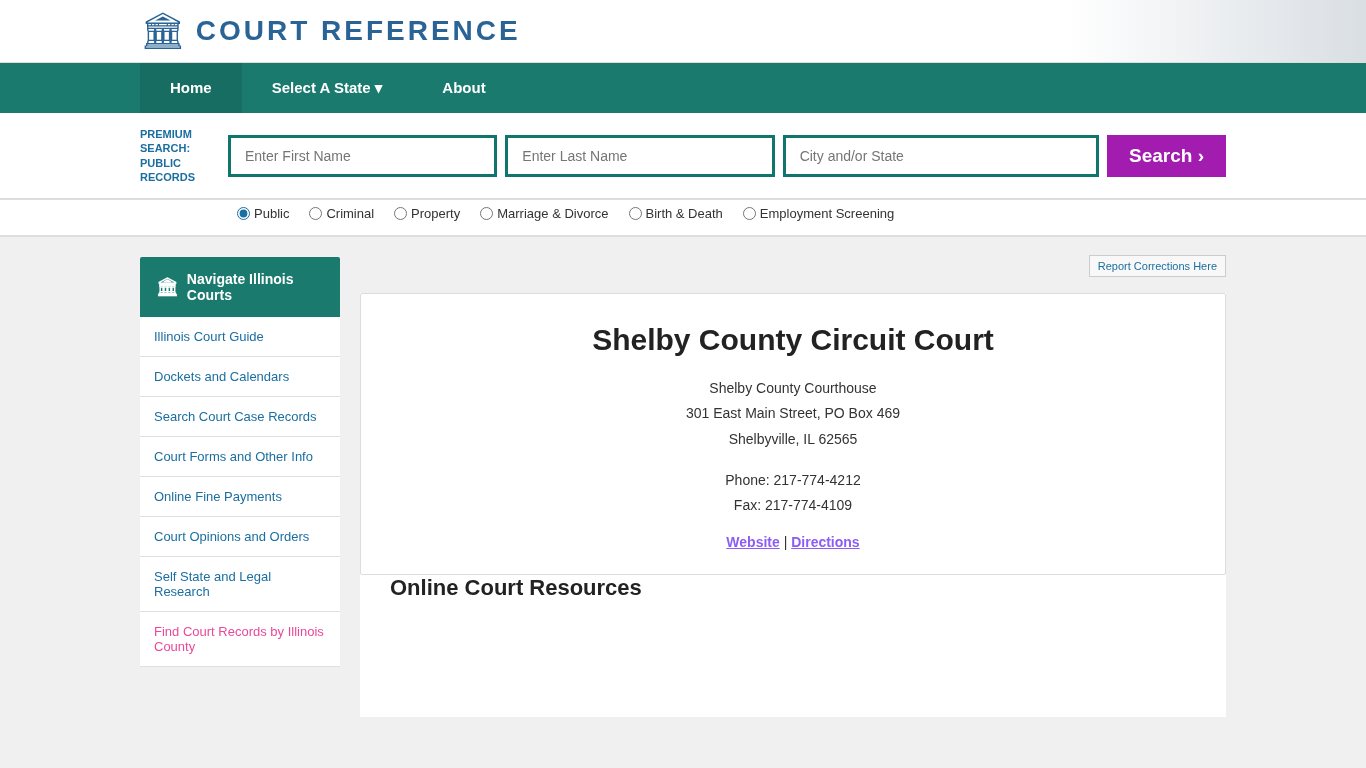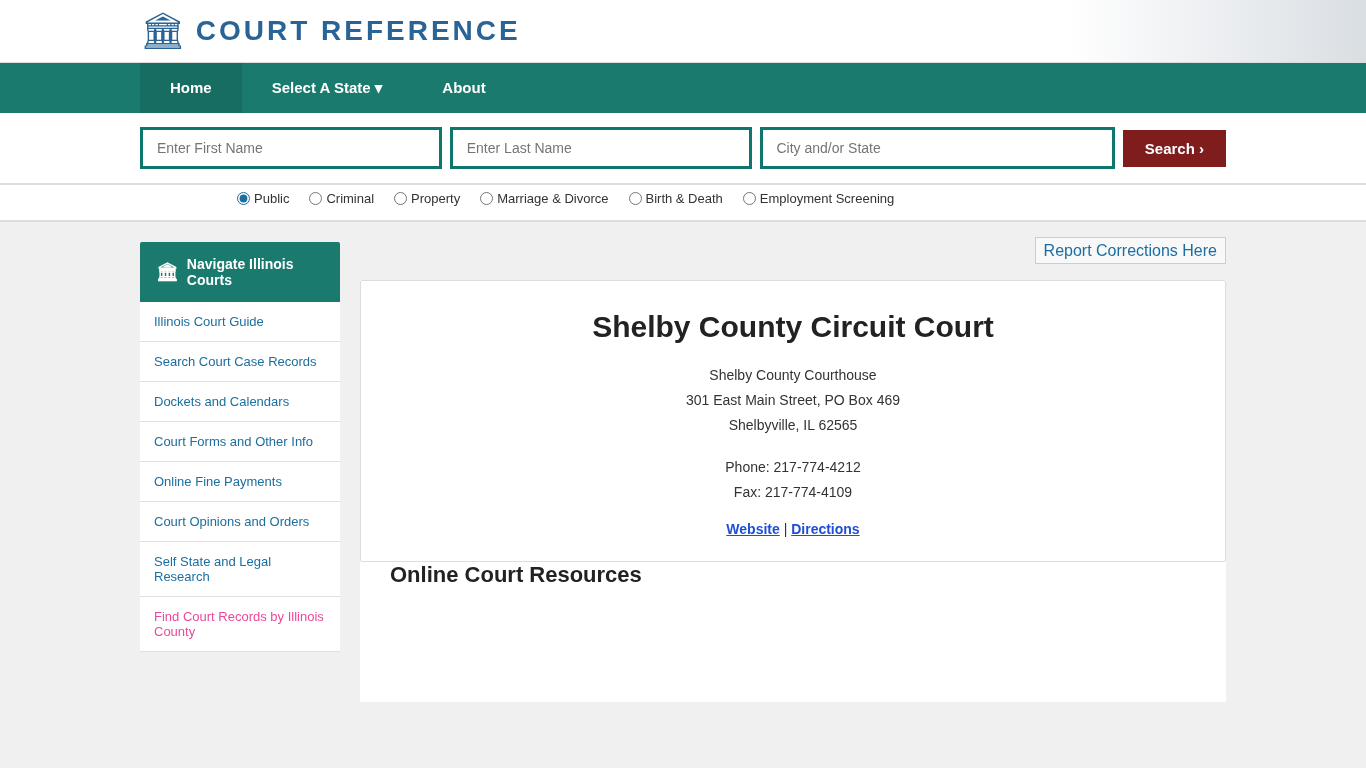--- a/index.html
+++ b/index.html
@@ -17,21 +17,21 @@
     .nav-item { color: #fff; padding: 16px 30px; cursor: pointer; font-size: 15px; font-weight: bold; }
     .nav-item.active { background: rgba(0,0,0,0.1); }
     .nav-dropdown { display: flex; align-items: center; gap: 4px; }
 
     
     #search-bar { background: #fff; padding: 14px 140px; border-bottom: 2px solid #ddd; display: flex; align-items: center; gap: 8px; }
     #premium-label { font-size: 11px; font-weight: bold; color: #1a6ea0; line-height: 1.3; min-width: 80px; }
     #premium-label span { display: block; }
     .search-input { border: 3px solid #0f766e; padding: 10px 14px; font-size: 14px; color: #999; flex: 1; }
     .search-input.city { flex: 1.2; }
-    #search-btn { background: #7f1d1d; color: #fff; border: none; padding: 10px 22px; font-size: 15px; font-weight: bold; cursor: pointer; display: flex; align-items: center; gap: 6px; white-space: nowrap; }
+    #search-btn { background: #a21caf; color: #fff; border: none; padding: 10px 22px; font-size: 19px; font-weight: bold; cursor: pointer; display: flex; align-items: center; gap: 6px; white-space: nowrap; }
 
     
     #radio-row { background: #fff; padding: 6px 140px 14px 237px; border-bottom: 2px solid #ddd; display: flex; gap: 20px; align-items: center; }
     .radio-item { display: flex; align-items: center; gap: 4px; font-size: 13px; color: #333; cursor: pointer; }
     .radio-item input[type="radio"] { accent-color: #1a6ea0; }
 
     
     #main { display: flex; padding: 20px 140px; gap: 20px; background: #f0f0f0; min-height: 500px; }
 
     
@@ -40,27 +40,27 @@
     #sidebar-title .icon { font-size: 18px; }
     .sidebar-item { background: #fff; border-bottom: 1px solid #e0e0e0; padding: 12px 14px; color: #1a6ea0; font-size: 13px; cursor: pointer; }
     .sidebar-item-extra { background: #fff; border-bottom: 1px solid #e0e0e0; padding: 12px 14px; color: #ec4899; font-size: 13px; }
 
     
     #content { flex: 1; background: #fff; }
     #breadcrumb { padding: 10px 0 14px 0; font-size: 13px; color: #555; background: transparent; }
     #breadcrumb a { color: #1a6ea0; text-decoration: none; }
     #breadcrumb span { color: #555; }
     #report-corrections { text-align: right; margin-bottom: 10px; }
-    #report-corrections a { font-size: 16px; color: #1a6ea0; border: 1px solid #ccc; padding: 4px 8px; text-decoration: none; background: #f8f8f8; }
+    #report-corrections a { font-size: 11px; color: #1a6ea0; border: 1px solid #ccc; padding: 4px 8px; text-decoration: none; background: #f8f8f8; }
     #court-card { border: 1px solid #ddd; padding: 28px 30px 24px; background: #fff; border-radius: 2px; text-align: center; }
     #court-name { font-size: 30px; font-weight: bold; color: #222; margin-bottom: 18px; line-height: 1.2; }
     #court-address { margin-bottom: 16px; line-height: 1.8; font-size: 14px; color: #333; }
     #court-phone { margin-bottom: 16px; line-height: 1.8; font-size: 14px; color: #333; }
     #court-links { font-size: 14px; }
-    #court-links a { color: #1d4ed8; text-decoration: underline; font-weight: bold; }
+    #court-links a { color: #8b5cf6; text-decoration: underline; font-weight: bold; }
     #online-resources { padding: 0 30px; }
     #online-resources h2 { font-size: 22px; font-weight: bold; color: #222; margin-bottom: 12px; }
   </style>
 </head>
 <body>
 
 <div id="header">
   <div id="header-logo">
     <span class="logo-icon">🏛</span>
     <span class="logo-text">COURT REFERENCE</span>
@@ -68,20 +68,26 @@
   <div id="header-bg"></div>
 </div>
 
 <div id="navbar">
   <div class="nav-item active">Home</div>
   <div class="nav-item nav-dropdown">Select A State ▾</div>
   <div class="nav-item">About</div>
 </div>
 
 <div id="search-bar">
+  <div id="premium-label">
+    <span>PREMIUM</span>
+    <span>SEARCH:</span>
+    <span>PUBLIC</span>
+    <span>RECORDS</span>
+  </div>
   <input class="search-input" type="text" placeholder="Enter First Name" style="">
   <input class="search-input" type="text" placeholder="Enter Last Name" style="">
   <input class="search-input city" type="text" placeholder="City and/or State" style="">
   <button id="search-btn">Search  ›</button>
 </div>
 
 <div id="radio-row">
   <label class="radio-item">
     <input type="radio" name="search-type" checked="" style="">
     <span>Public</span>
@@ -109,22 +115,22 @@
 </div>
 
 <div id="main">
 
   <div id="sidebar">
     <div id="sidebar-title">
       <span class="icon">🏛</span>
       <span>Navigate Illinois Courts</span>
     </div>
     <div class="sidebar-item">Illinois Court Guide</div>
+    <div class="sidebar-item">Dockets and Calendars</div>
     <div class="sidebar-item">Search Court Case Records</div>
-    <div class="sidebar-item">Dockets and Calendars</div>
     <div class="sidebar-item">Court Forms and Other Info</div>
     <div class="sidebar-item">Online Fine Payments</div>
     <div class="sidebar-item">Court Opinions and Orders</div>
     <div class="sidebar-item">Self State and Legal Research</div>
     <div class="sidebar-item-extra">Find Court Records by Illinois County</div>
   </div>
 
   <div id="content">
 
     <div style="padding: 0 0 10px 0; background: #f0f0f0;">

